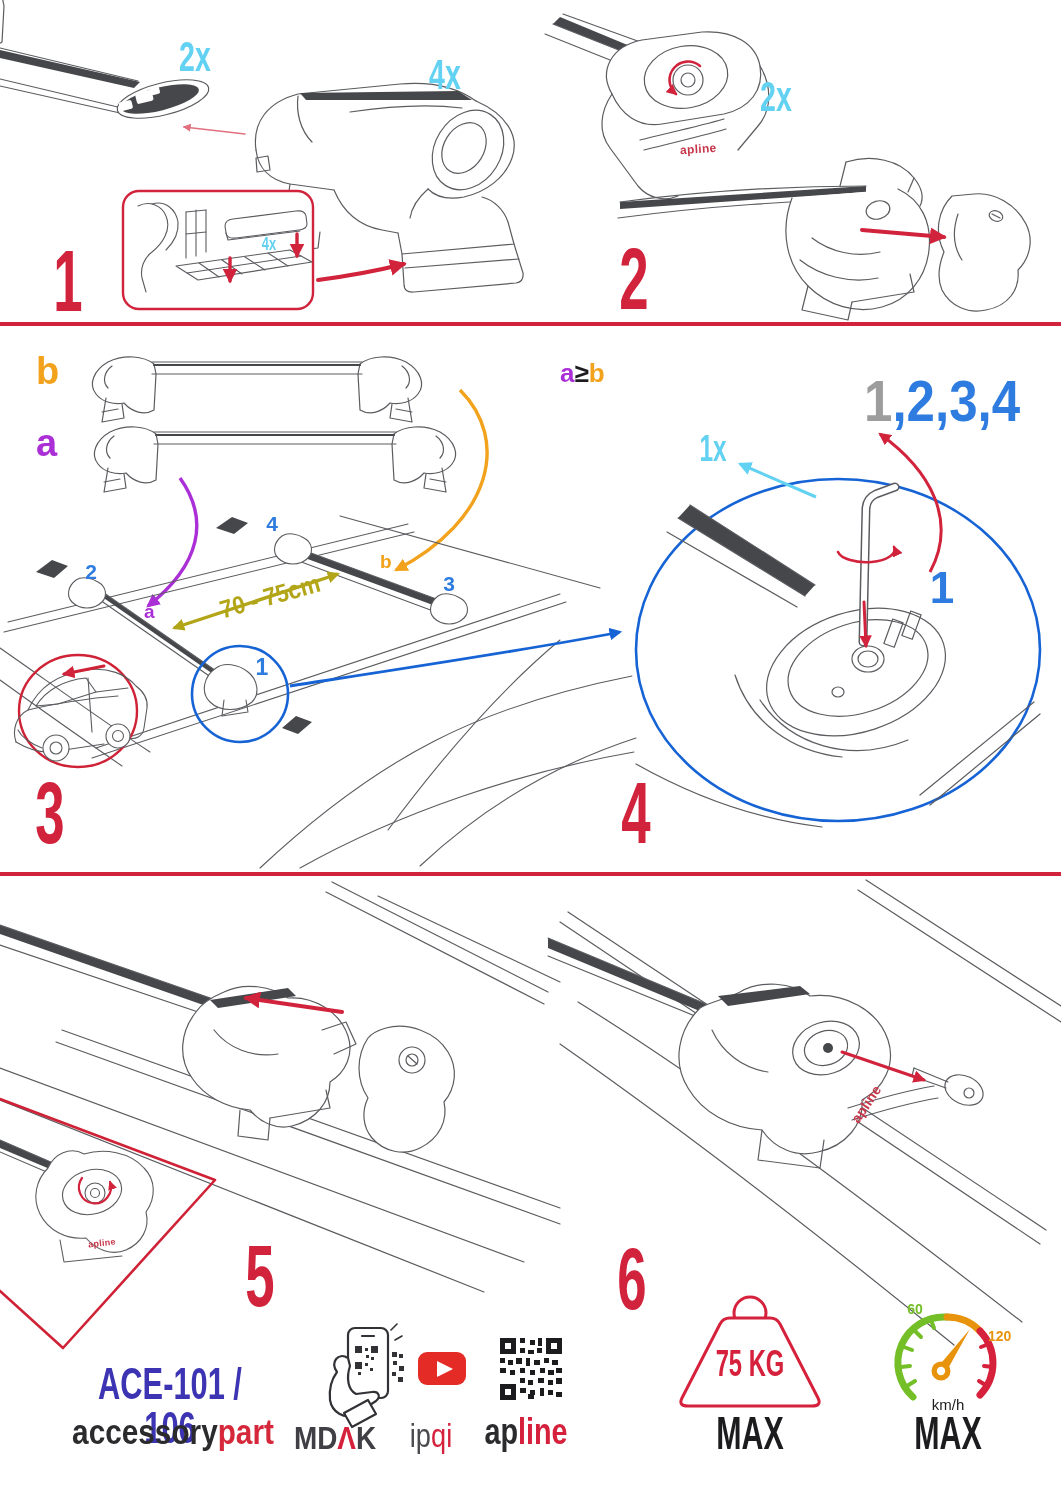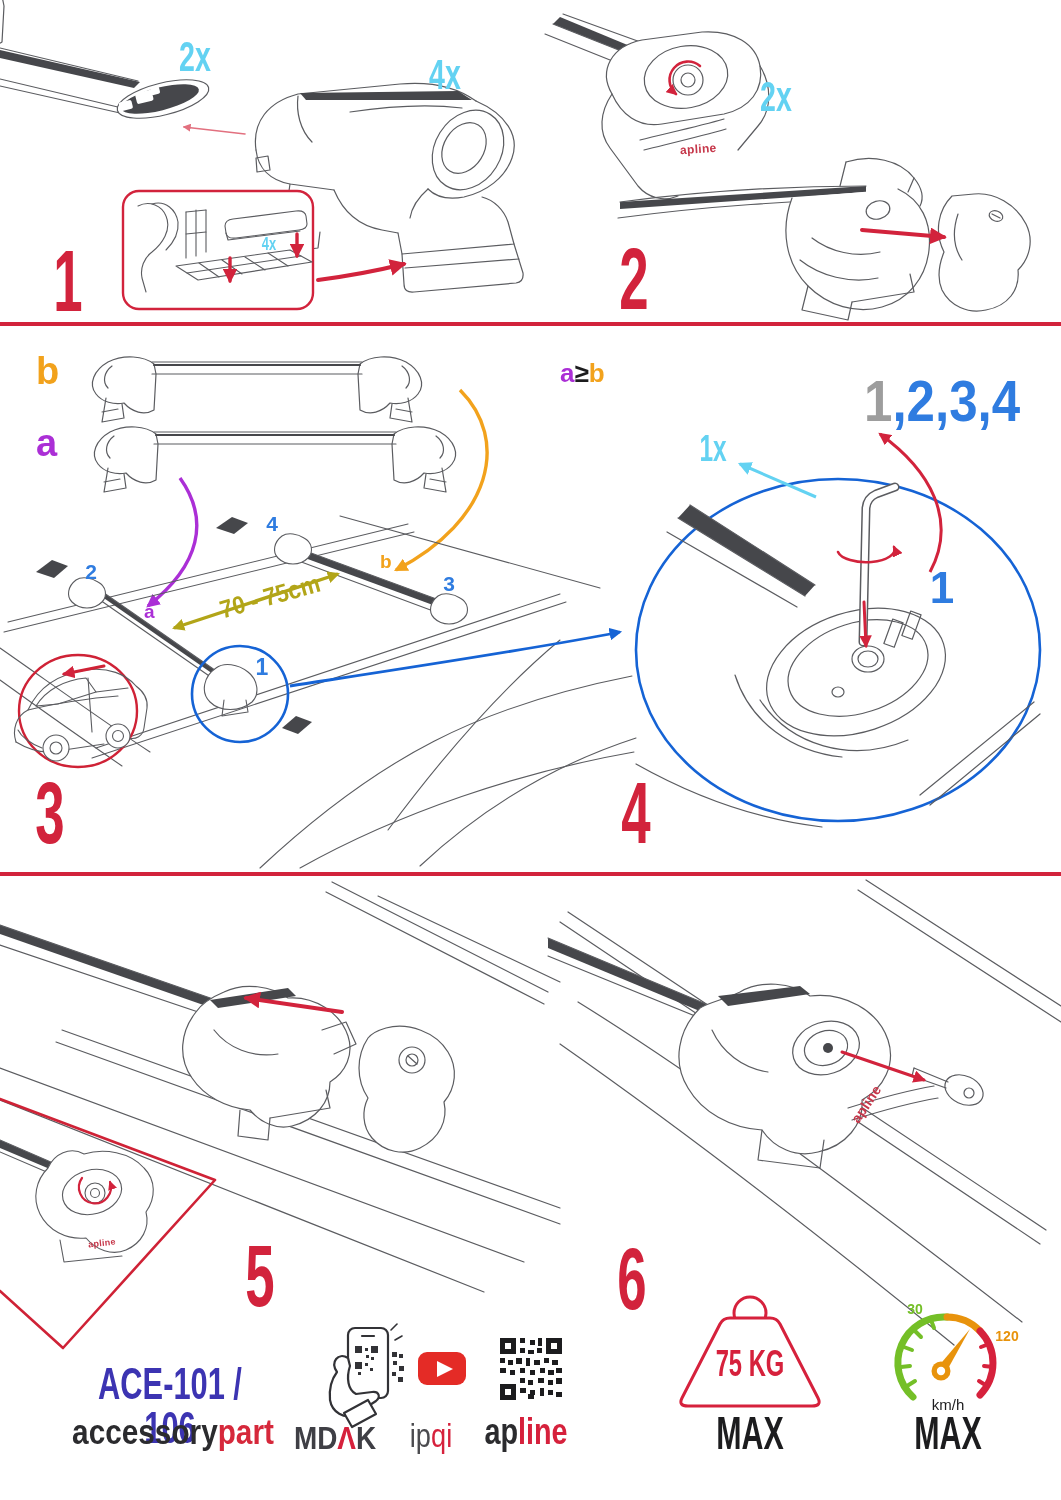--- a/index.html
+++ b/index.html
@@ -470,18 +470,18 @@
   </div>
 
   <div class="abs rowflex" style="left:486px;top:1414px;width:80px;justify-content:center;font-weight:bold;font-size:36px;line-height:1;transform:scaleX(.8)">
     <span style="color:#2b2b2e">ap</span>
       <span style="color:#d6213c">line</span>
   </div>
 
   <div class="abs" style="left:690px;top:1346px;width:120px;text-align:center;color:#d6213c;font-weight:bold;font-size:36px;line-height:1;transform:scaleX(.66)">75 KG</div>
   <div class="maxlabel" style="left:690px;top:1410px">MAX</div>
 
-  <div class="abs" style="left:898px;top:1302px;width:34px;text-align:center;color:#74bf27;font-weight:bold;font-size:14px;line-height:1">30</div>
-  <div class="abs" style="left:988px;top:1329px;width:38px;text-align:center;color:#e8930c;font-weight:bold;font-size:14px;line-height:1">120</div>
+  <div class="abs" style="left:898px;top:1302px;width:34px;text-align:center;color:#74bf27;font-weight:bold;font-size:14px;line-height:1">60</div>
+  <div class="abs" style="left:988px;top:1329px;width:38px;text-align:left;color:#e8930c;font-weight:bold;font-size:14px;line-height:1">120</div>
   <div class="abs" style="left:898px;top:1397px;width:100px;text-align:center;color:#1c1c1e;font-size:15px;line-height:1">km/h</div>
   <div class="maxlabel" style="left:888px;top:1410px">MAX</div>
 
 </div>
 
 </body></html>

